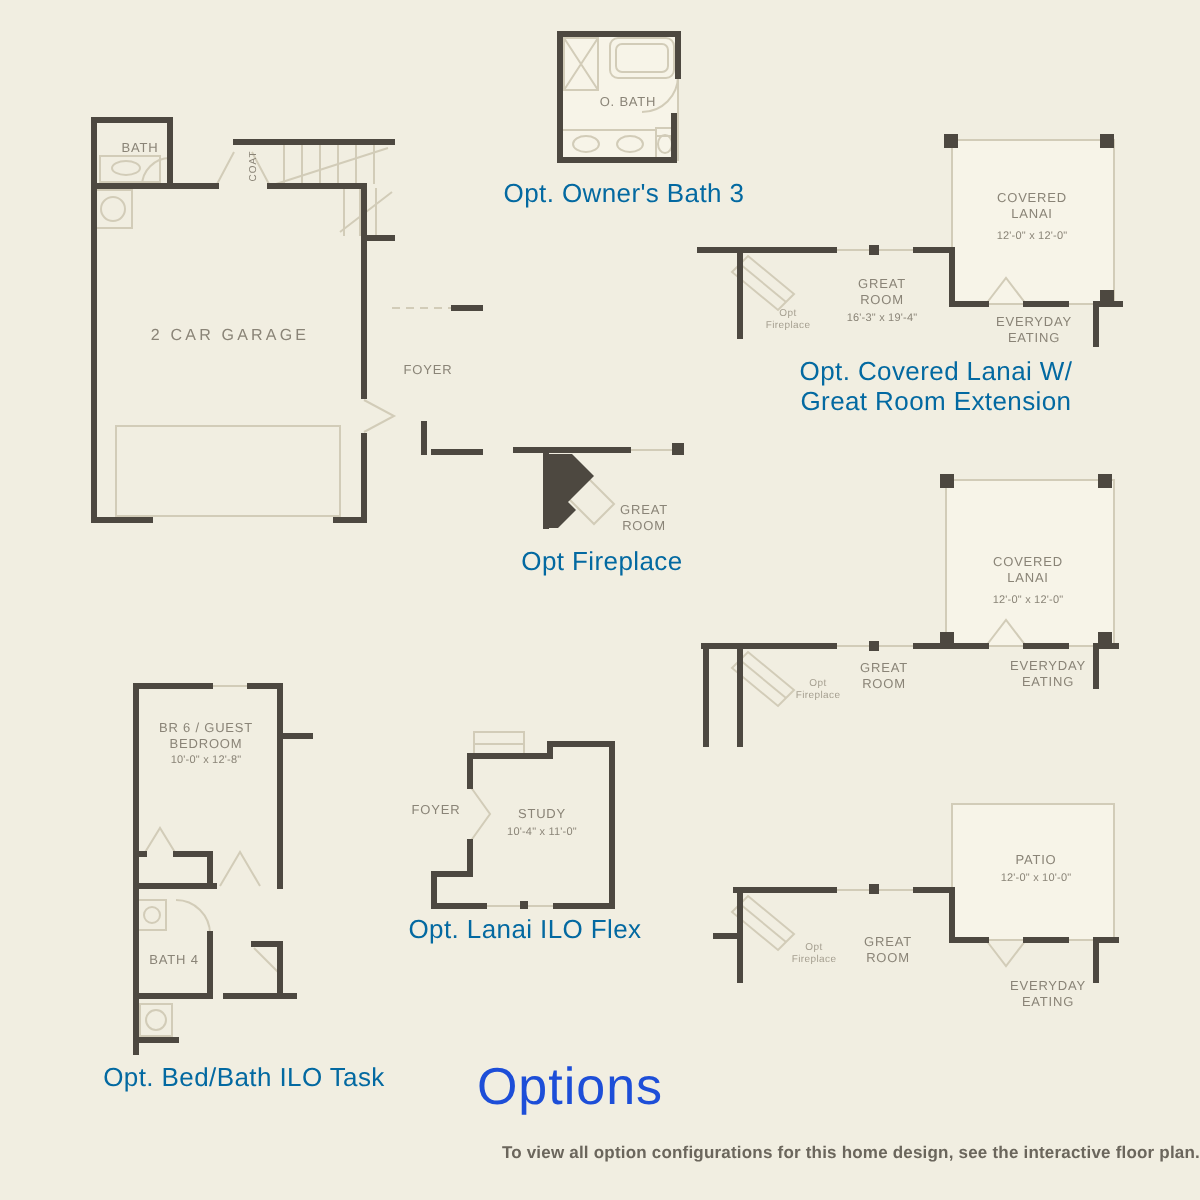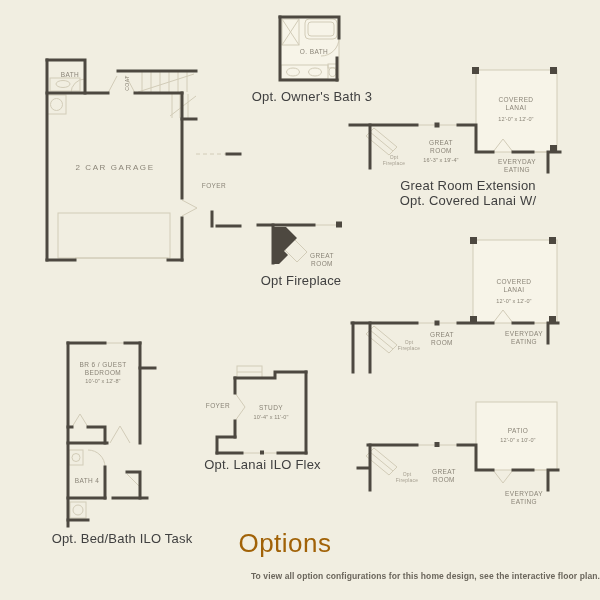--- a/index.html
+++ b/index.html
@@ -29,27 +29,27 @@
   .big { font-size:8px; letter-spacing:1.6px; white-space:nowrap;text-align:center; }
   .vert {
     writing-mode:vertical-rl;
     transform:translate(-50%,-50%) rotate(180deg);
     font-size:5px; letter-spacing:0.5px;
   }
 
   
   .cap {
     position:absolute; text-align:center;
-    font-size:13px; line-height:1.15; color:#404040; letter-spacing:0.2px;
+    font-size:13px; line-height:1.15; color:#0369a1; letter-spacing:0.2px;
   }
 
   .title {
     position:absolute; left:225px; top:528px; width:120px;
     text-align:center; font-size:26px; font-weight:normal;
-    color:#a16207; letter-spacing:0.5px; margin:0;
+    color:#1d4ed8; letter-spacing:0.5px; margin:0;
   }
   .footer {
     position:absolute; left:0; top:571px; width:600px;
     text-align:right; font-size:8.5px; font-weight:bold;
     color:#6b665c; letter-spacing:0.1px;
   }
 </style>
 </head>
 <body>
 
@@ -140,22 +140,22 @@
       <rect class="tk" x="84.5" y="62.5" width="5" height="5"></rect>
     </svg>
     <div class="rl" style="left:166px;top:44px;width:46px">COVERED LANAI</div>
     <div class="rl dim" style="left:166px;top:59px;width:60px">12'-0" x 12'-0"</div>
     <div class="rl" style="left:91px;top:87px;width:36px">GREAT ROOM</div>
     <div class="rl dim" style="left:91px;top:100px;width:60px">16'-3" x 19'-4"</div>
     <div class="rl ghost" style="left:44px;top:100px;width:30px">Opt Fireplace</div>
     <div class="rl" style="left:167px;top:106px;width:54px">EVERYDAY EATING</div>
   </div>
   <div class="cap" style="left:377px;top:179px;width:182px">
+    <div>Opt. Covered Lanai W/</div>
     <div>Great Room Extension</div>
-    <div>Opt. Covered Lanai W/</div>
   </div>
 
   <div class="plan" style="left:350px;top:235px;width:230px;height:130px">
     <svg width="230" height="130" viewBox="0 0 230 130">
       <rect class="fl" x="123" y="5" width="84" height="83"></rect>
       <path class="t" d="M67,88 H108 M183,88 H198"></path>
       <polygon class="t" points="24,91 47,110 39,118 16,99"></polygon>
       <path class="t" d="M20,95 L43,114"></path>
       <path class="t" d="M143,88 L153,75 L163,88"></path>
       <path class="w" d="M2,88 H67"></path>

